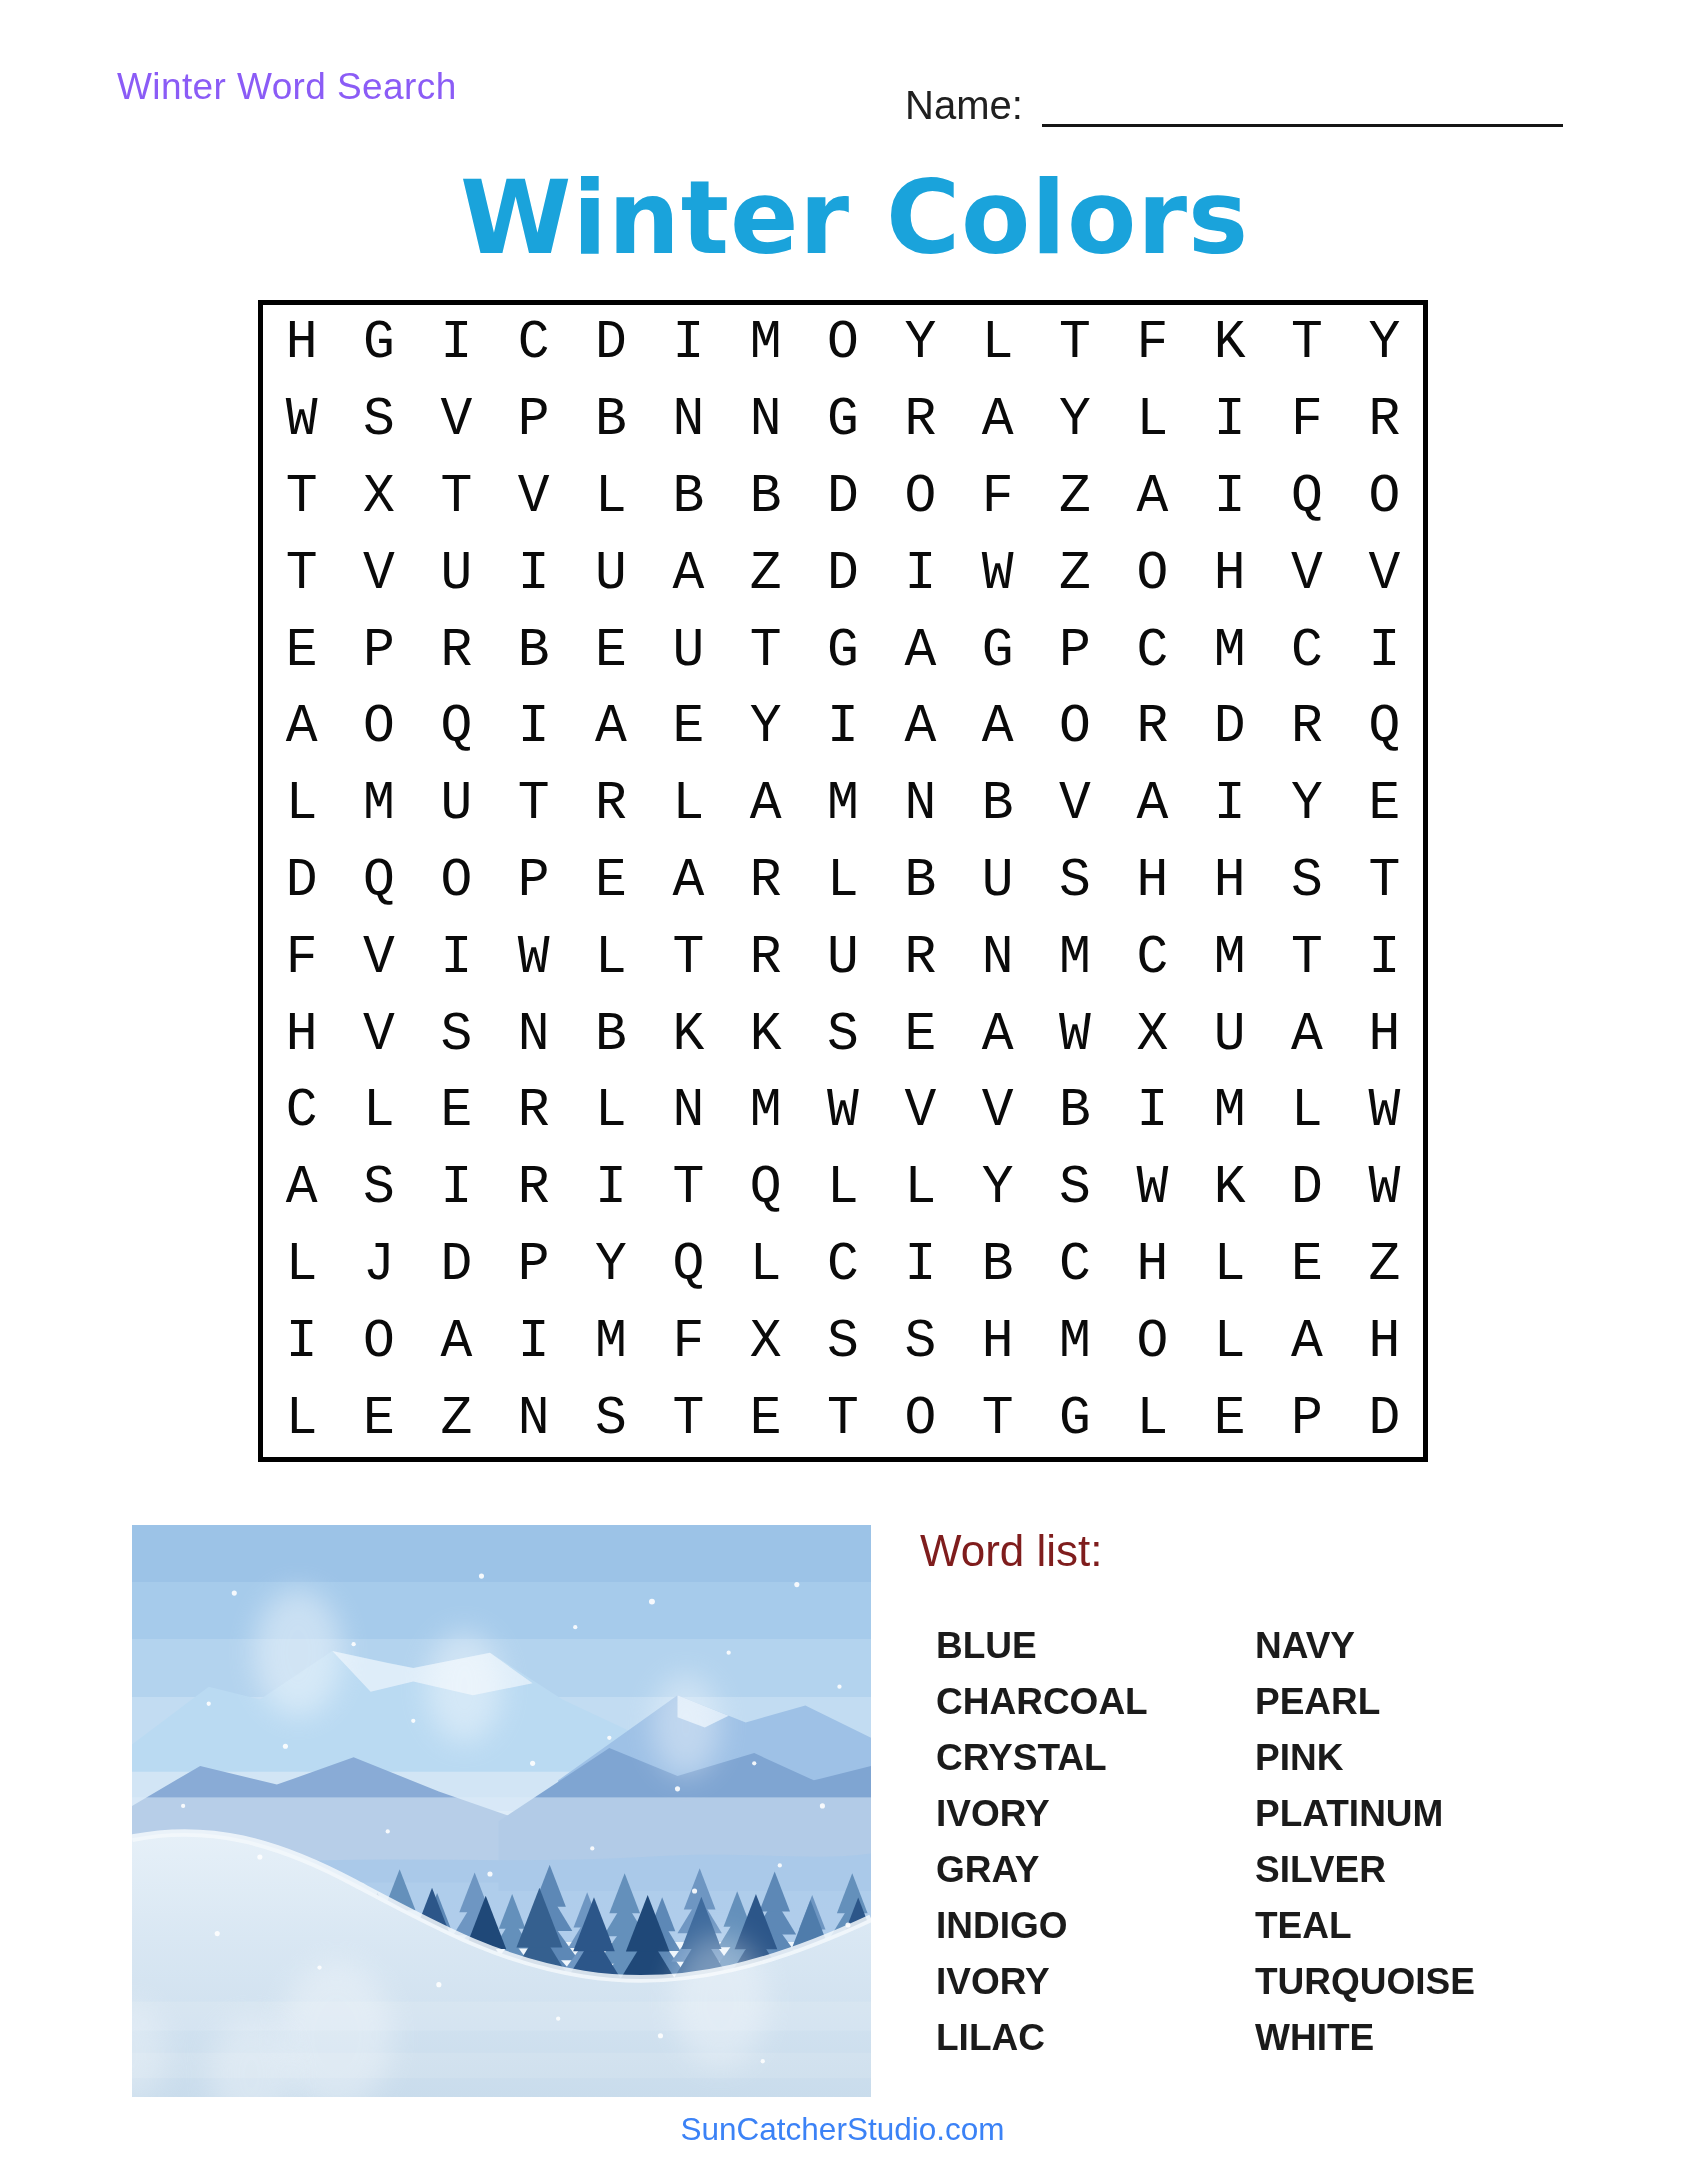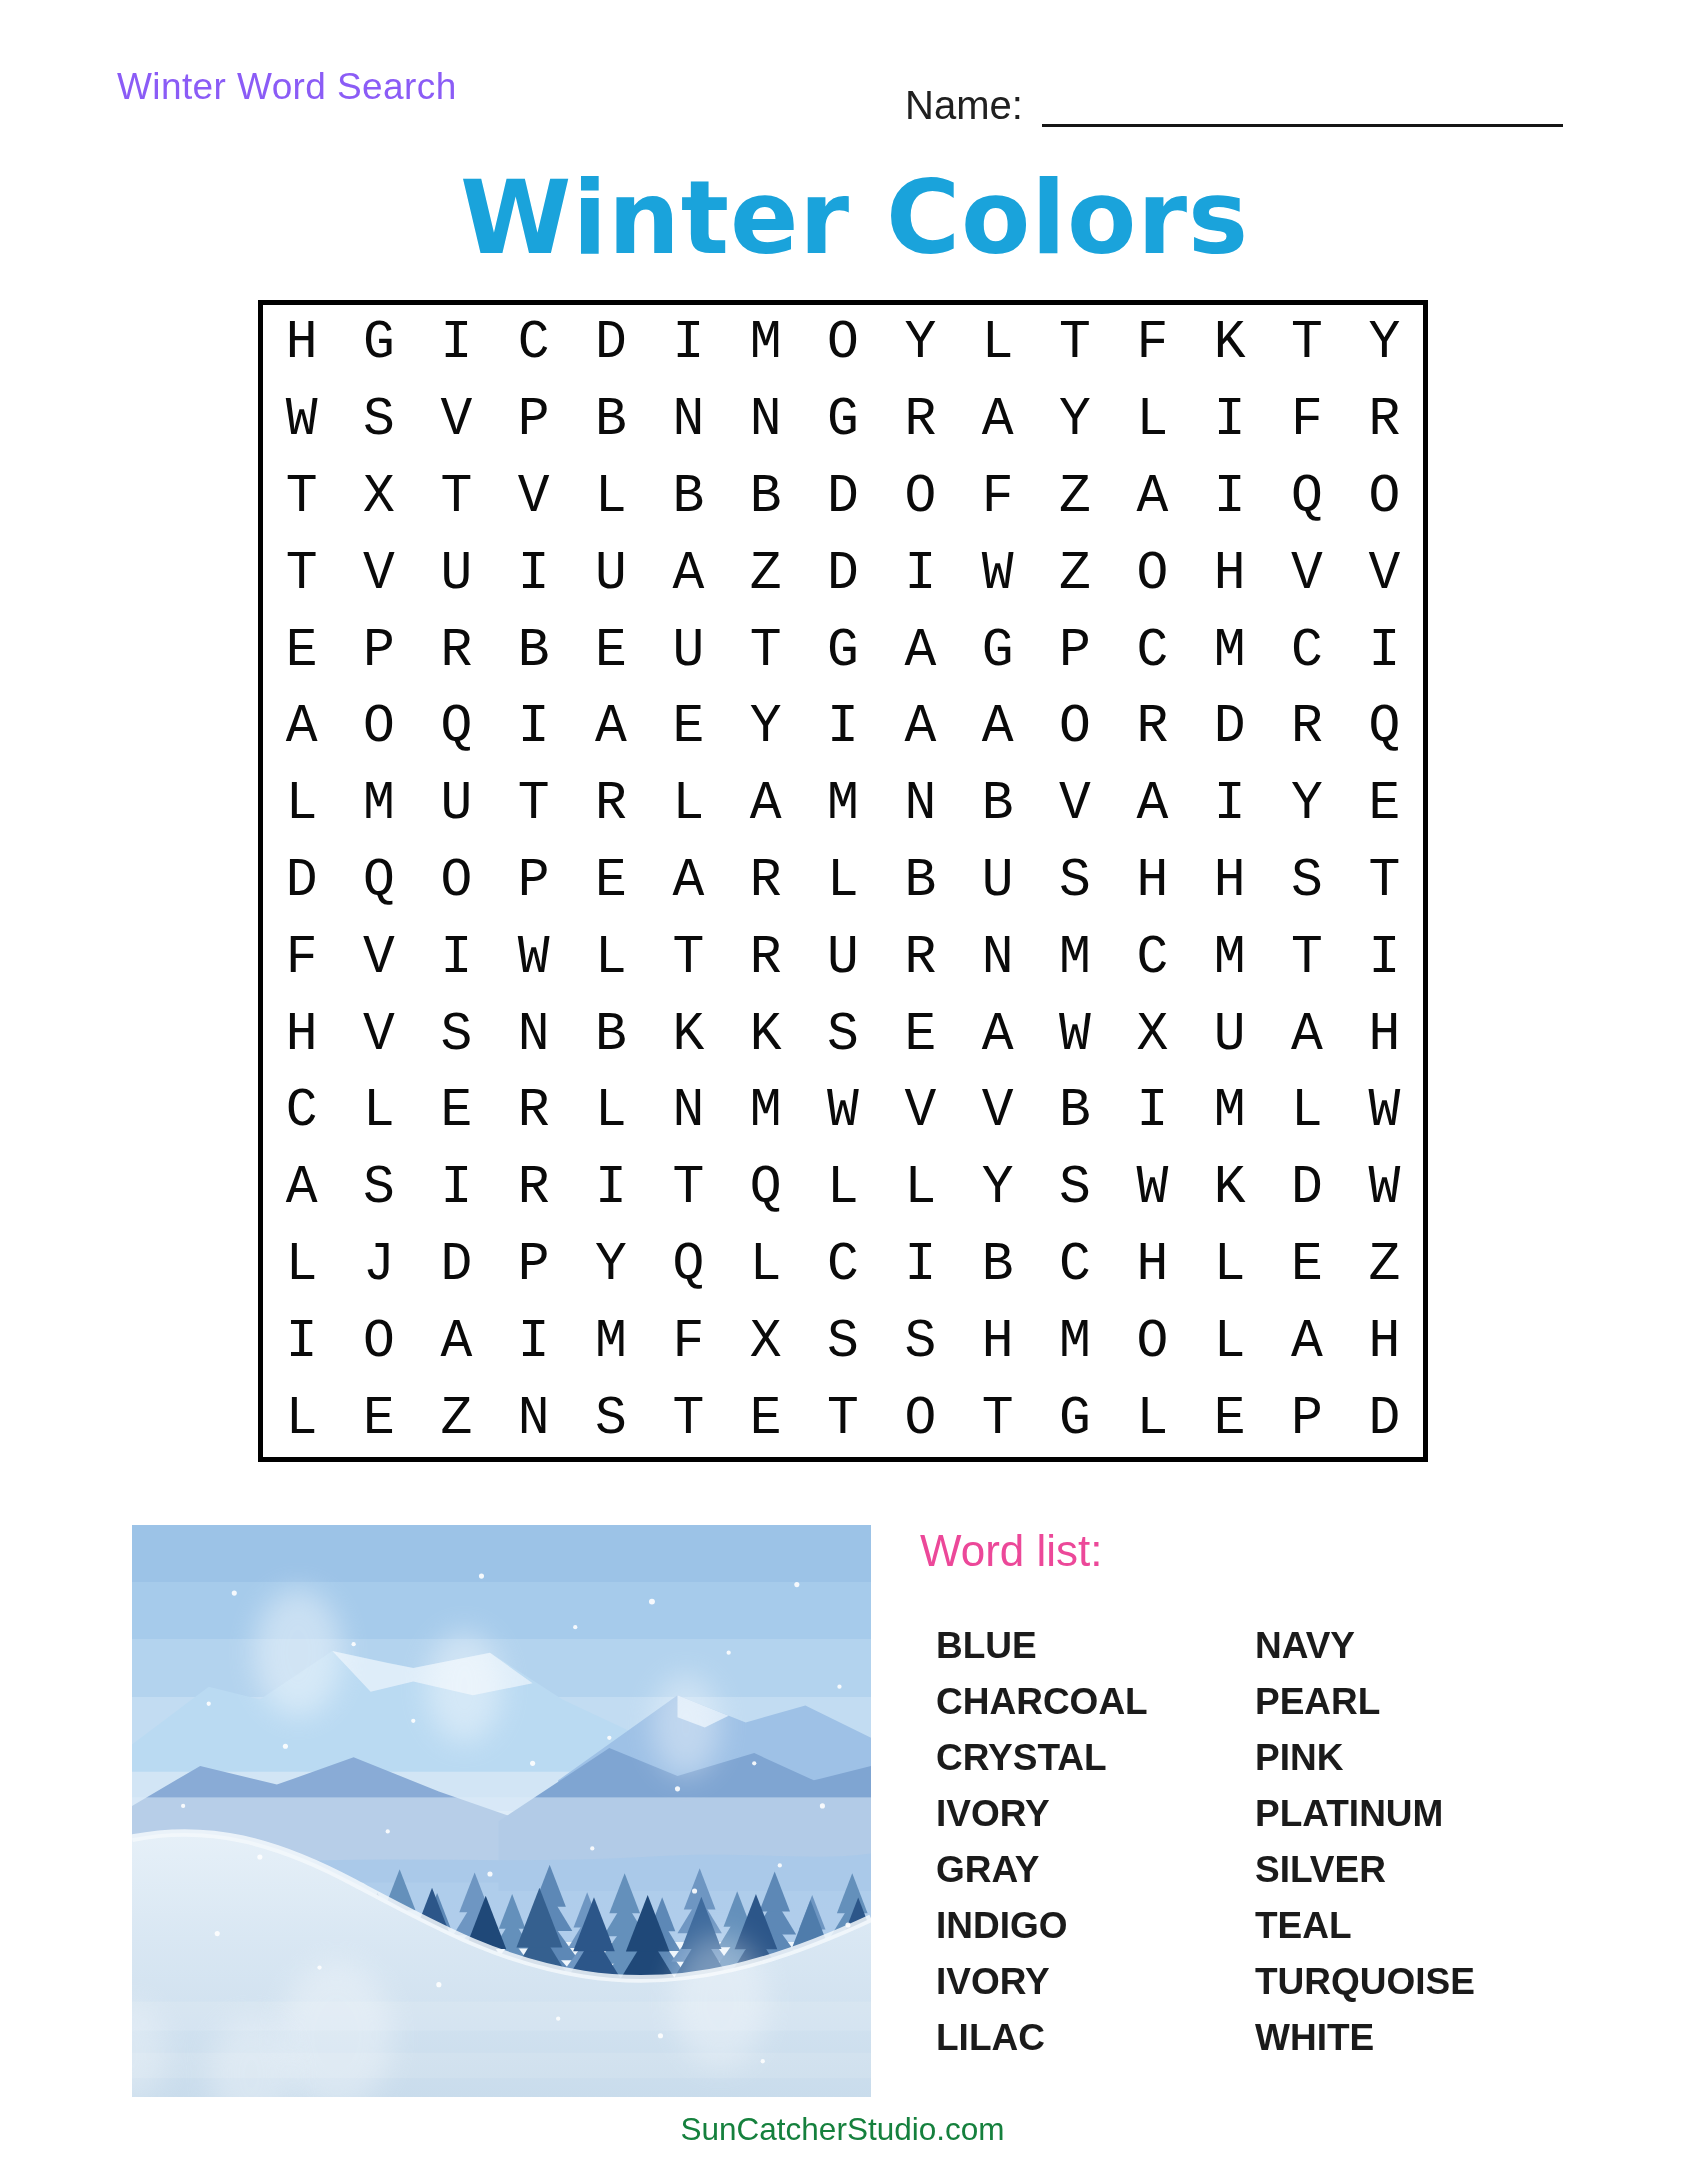--- a/index.html
+++ b/index.html
@@ -92,21 +92,21 @@
     display: block;
   }
   .wordlist {
     position: absolute;
     left: 920px;
     top: 1526px;
     width: 647px;
   }
   .wl-title {
     font-size: 44px;
-    color: #ec4899;
+    color: #7f1d1d;
   }
   .wl-cols {
     display: flex;
     margin-top: 25.6px;
   }
   .wl-cols ul {
     list-style: none;
     margin: 16px;
     padding: 0;
     font-weight: bold;
@@ -120,21 +120,21 @@
     white-space: nowrap;
   }
 
   .credit {
     position: absolute;
     left: 0;
     top: 2111px;
     width: 100%;
     text-align: center;
     font-size: 31.5px;
-    color: #15803d;
+    color: #3b82f6;
   }
 </style>
 </head>
 <body>
 
 <div class="page">
 
   <div class="doc-title">Winter Word Search</div>
   <div class="name-block">
     <span class="name-label">Name:</span>

